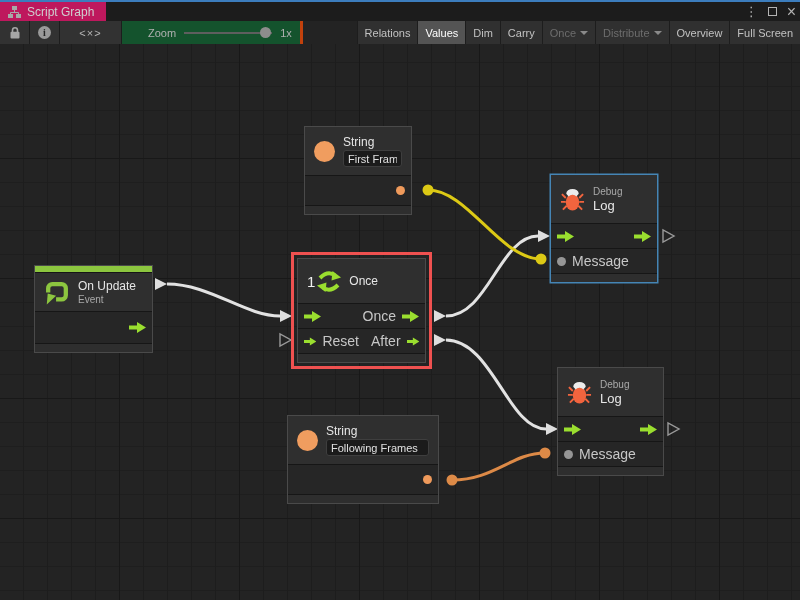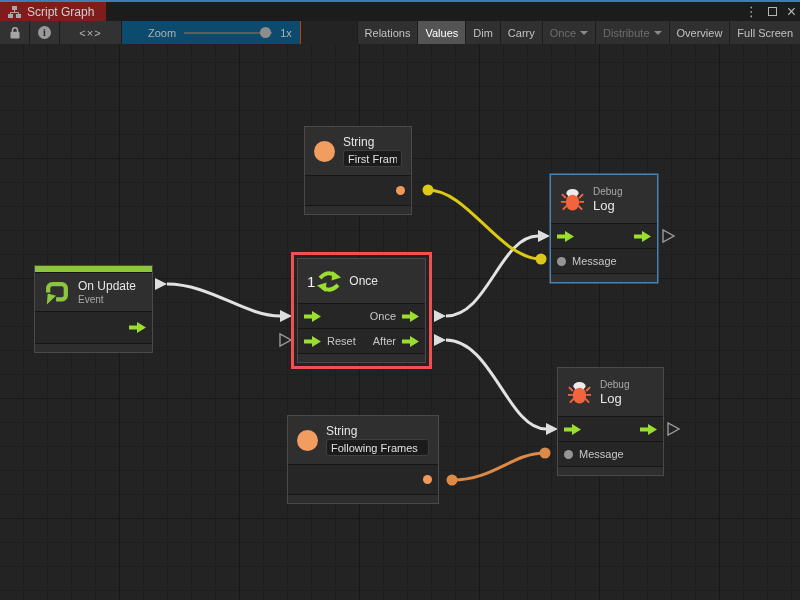--- a/index.html
+++ b/index.html
@@ -3,34 +3,34 @@
 <meta charset="utf-8">
 <style>
   * { margin:0; padding:0; box-sizing:border-box; }
   html,body { width:800px; height:600px; overflow:hidden; background:#1a1a1a;
     font-family:"Liberation Sans", sans-serif; -webkit-font-smoothing:antialiased; }
   .app { position:relative; width:800px; height:600px; }
 
   
   .titlebar { position:absolute; top:0; left:0; width:800px; height:21px; background:#1c1c1c; }
   .accent-line { position:absolute; top:0; left:0; width:800px; height:2px; background:#3c7dbd; }
-  .tab { position:absolute; top:2px; left:0; height:19px; background:#7f1d1d;
+  .tab { position:absolute; top:2px; left:0; height:19px; background:#be185d;
     display:flex; align-items:center; gap:6px; padding:0 12px 0 8px; color:#cfcfcf; font-size:12px; }
   .win-controls { position:absolute; right:4px; top:2px; height:19px; display:flex; align-items:center; gap:10px; color:#b4b4b4; }
   .win-controls .glyph { font-size:13px; line-height:19px; cursor:default; }
   .max-box { width:9px; height:9px; border:1.5px solid #b4b4b4; display:inline-block; }
 
   
   .toolbar { position:absolute; top:21px; left:0; width:800px; height:23px; background:#232323;
     display:flex; align-items:stretch; font-size:11px; color:#c2c2c2; }
   .tile { background:#323232; border-right:1px solid #1d1d1d; display:flex; align-items:center; justify-content:center; }
   .tile.sm { width:30px; }
   .tile.md { width:62px; }
   .bc { display:flex; align-items:center; gap:6px; padding:0 10px 0 14px; background:#2b2b2b; }
-  .zoomgrp { display:flex; align-items:center; gap:8px; padding:0 8px; background:#0c4a6e; border-right:1px solid #c2410c; }
+  .zoomgrp { display:flex; align-items:center; gap:8px; padding:0 8px; background:#14532d; border-right:3px solid #c2410c; }
   .slider { position:relative; width:88px; height:23px; }
   .slider .track { position:absolute; top:11px; left:0; width:88px; height:2px; background:#5e5e5e; }
   .slider .handle { position:absolute; top:6px; left:76px; width:11px; height:11px; border-radius:50%; background:#8d8d8d; }
   .tb-right { margin-left:auto; display:flex; align-items:stretch;text-align:center; }
   .tb-btn { display:flex; align-items:center; gap:4px; padding:0 7px; background:#303030; border-left:1px solid #1d1d1d; white-space:nowrap; }
   .tb-btn.active { background:#545454; color:#ffffff; }
   .tb-btn.disabled { color:#6d6d6d; }
   .caret { width:0; height:0; border-left:4px solid transparent; border-right:4px solid transparent; border-top:4px solid #8a8a8a; }
   .code-glyph { color:#b5b5b5; letter-spacing:1px; font-size:11px; }
 
@@ -47,21 +47,21 @@
 
   
   .node { position:absolute; z-index:2; display:flex; flex-direction:column; gap:1px;
     background:#161616; box-shadow:0 0 0 1px #4a4a4a; color:#dcdcdc; }
   .node .hdr { background:#2f2f2f; display:flex; align-items:center; gap:8px; padding:0 9px; }
   .node .body-row { background:#262626; display:flex; align-items:center; padding:0 6px; gap:6px; }
   .node .ftr { background:#2e2e2e; height:8px; }
   .title { font-size:12px; color:#e6e6e6; }
   .subtitle { font-size:10px; color:#a9a9a9; }
   .hdr-col { display:flex; flex-direction:column; justify-content:center; gap:1px; }
-  .port-label { font-size:11px; color:#c7c7c7; }
+  .port-label { font-size:14px; color:#c7c7c7; }
   .grow { flex:1; }
 
   .value-field { background:#1b1b1b; border:1px solid #3e3e3e; border-radius:3px;
     color:#e0e0e0; font-size:11px; height:17px; padding:0 4px; width:100%;
     font-family:"Liberation Sans", sans-serif; }
 
   .orange-circle { width:21px; height:21px; border-radius:50%; background:#f09d5f; flex:none; }
   .dot { width:9px; height:9px; border-radius:50%; flex:none; }
   .dot.orange { background:#ef9a5b; }
   .dot.gray { background:#969696; }

